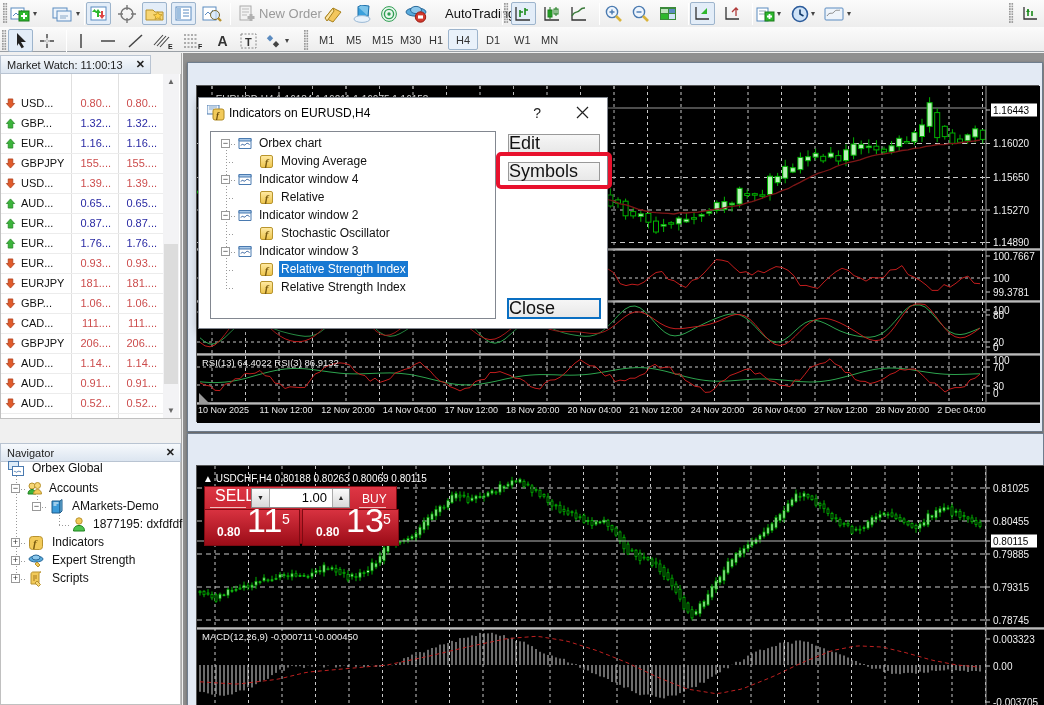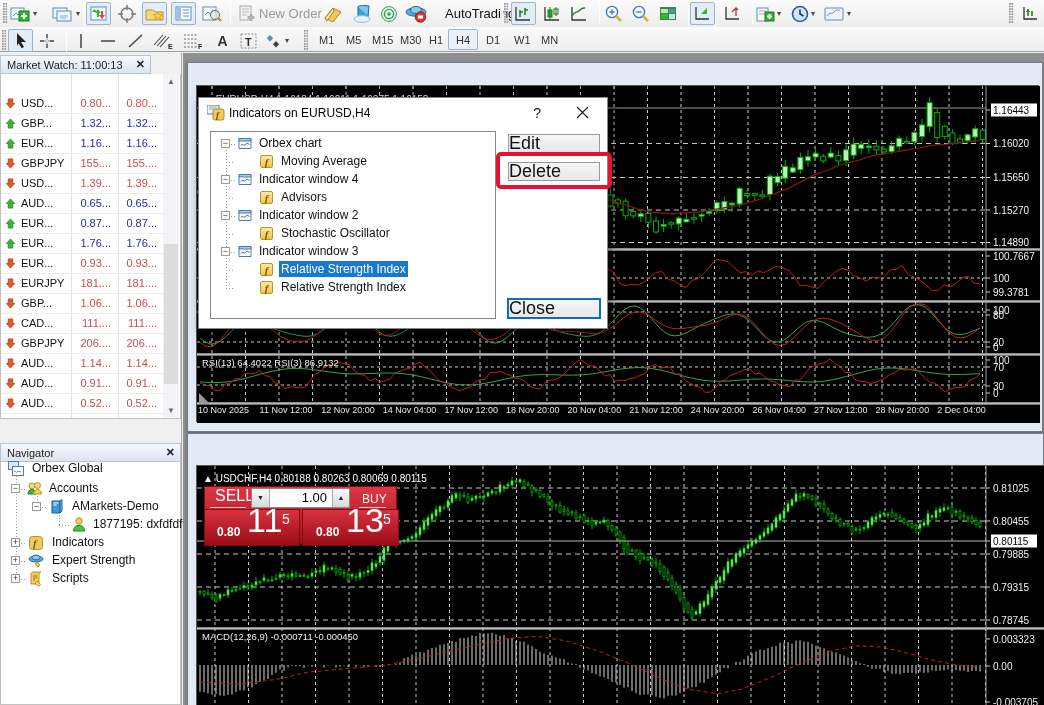--- a/index.html
+++ b/index.html
@@ -1555,21 +1555,21 @@
           <div class="ebox" style="left:10px;top:43px">−</div>
           <div style="position:absolute;left:20px;top:48px;width:6px;height:1px;background-image:linear-gradient(90deg,#999 1px,transparent 1px);background-size:3px 1px"></div>
           <svg style="position:absolute;left:27px;top:41px" width="14" height="13" viewBox="0 0 14 12">
             <path d="M1 1h12v10H1z" fill="#fff" stroke="#4a7ab0"></path>
             <path d="M1 1h12v2.5H1z" fill="#a8c8e8" stroke="#4a7ab0"></path>
             <path d="M3 8c1.5-3 3 1 4.5-1s2.5-1 4 0" stroke="#2a5a9a" fill="none"></path>
           </svg>
           <div class="dlgrow" style="left:48px;top:40px">Indicator window 4</div>
           <div style="position:absolute;left:15px;top:66px;width:8px;height:1px;background-image:linear-gradient(90deg,#999 1px,transparent 1px);background-size:3px 1px"></div>
           <div class="fico" style="left:49px;top:59px">f</div>
-          <div class="dlgrow" style="left:70px;top:58px">Advisors</div>
+          <div class="dlgrow" style="left:70px;top:58px">Relative</div>
           <div class="ebox" style="left:10px;top:79px">−</div>
           <div style="position:absolute;left:20px;top:84px;width:6px;height:1px;background-image:linear-gradient(90deg,#999 1px,transparent 1px);background-size:3px 1px"></div>
           <svg style="position:absolute;left:27px;top:77px" width="14" height="13" viewBox="0 0 14 12">
             <path d="M1 1h12v10H1z" fill="#fff" stroke="#4a7ab0"></path>
             <path d="M1 1h12v2.5H1z" fill="#a8c8e8" stroke="#4a7ab0"></path>
             <path d="M3 8c1.5-3 3 1 4.5-1s2.5-1 4 0" stroke="#2a5a9a" fill="none"></path>
           </svg>
           <div class="dlgrow" style="left:48px;top:76px">Indicator window 2</div>
           <div style="position:absolute;left:15px;top:102px;width:8px;height:1px;background-image:linear-gradient(90deg,#999 1px,transparent 1px);background-size:3px 1px"></div>
           <div class="fico" style="left:49px;top:95px">f</div>
@@ -1583,18 +1583,18 @@
           </svg>
           <div class="dlgrow" style="left:48px;top:112px">Indicator window 3</div>
           <div style="position:absolute;left:15px;top:138px;width:8px;height:1px;background-image:linear-gradient(90deg,#999 1px,transparent 1px);background-size:3px 1px"></div>
           <div class="fico" style="left:49px;top:131px">f</div>
           <div class="dlgrow" style="left:68px;top:129px;background:#1778d2;color:#fff;padding:1px 2px">Relative Strength Index</div>
           <div style="position:absolute;left:15px;top:156px;width:8px;height:1px;background-image:linear-gradient(90deg,#999 1px,transparent 1px);background-size:3px 1px"></div>
           <div class="fico" style="left:49px;top:149px">f</div>
           <div class="dlgrow" style="left:70px;top:148px">Relative Strength Index</div>
   </div>
   <div class="dbtn" style="left:309px;top:36px">Edit</div>
-  <div class="dbtn" style="left:309px;top:64px">Delete</div>
+  <div class="dbtn" style="left:309px;top:64px">Symbols</div>
   <div class="dbtn" style="left:308px;top:200px;width:94px;height:21px;border:2px solid #0a6fc2;line-height:17px">Close</div>
  </div>
  <div id="redrect"></div>
 </div>
 </div>
 
 </body></html>

